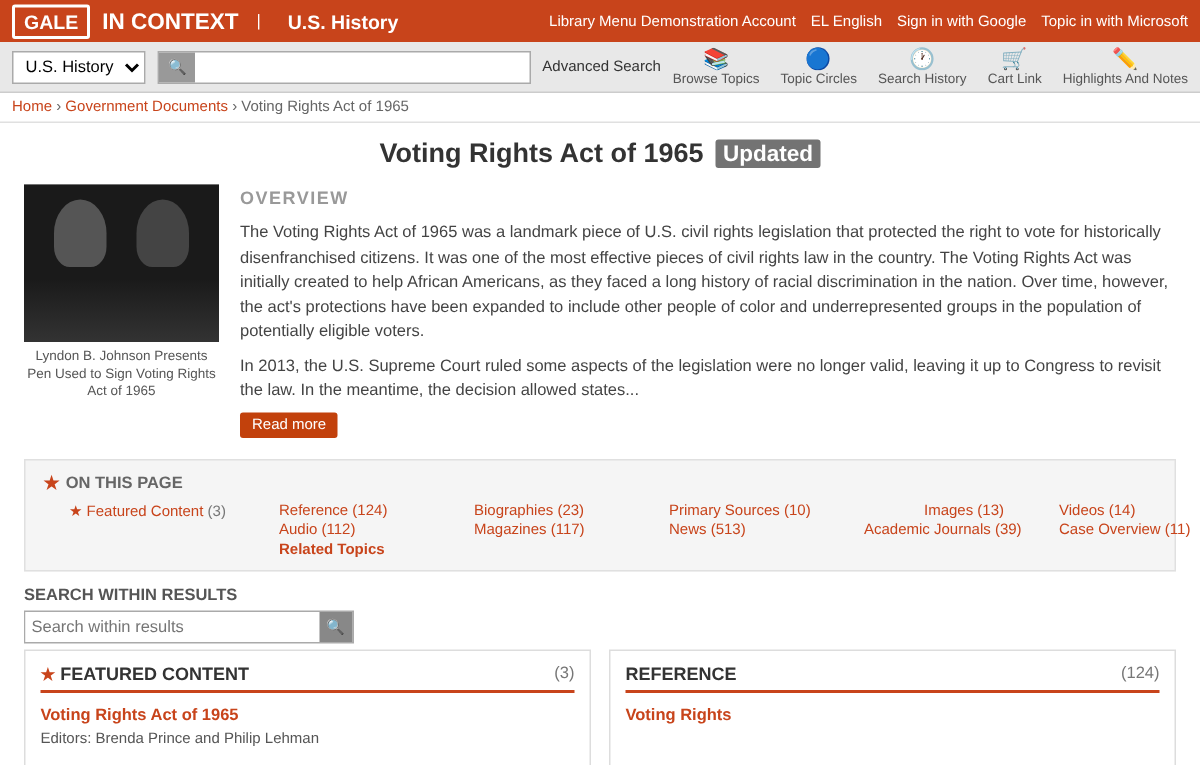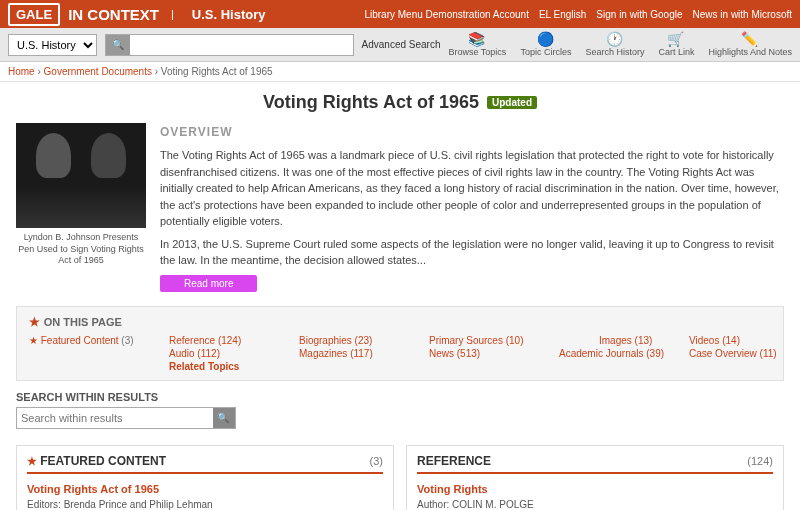--- a/index.html
+++ b/index.html
@@ -138,23 +138,23 @@
       gap: 8px;
       margin-bottom: 10px;
     }
     .article-title {
       font-size: 18px;
       font-weight: bold;
       color: #333;
       text-align: center;
     }
     .updated-badge {
-      background: #4d7c0f;
-      color: white;
-      font-size: 10px;
+      background: #737373;
+      color: white;
+      font-size: 15px;
       padding: 1px 5px;
       border-radius: 2px;
       font-weight: bold;
     }
 
     
     .overview-section {
       display: flex;
       gap: 14px;
       margin-bottom: 14px;
@@ -214,24 +214,24 @@
     .overview-label {
       font-size: 12px;
       font-weight: bold;
       color: #999;
       letter-spacing: 1px;
       margin-bottom: 6px;
     }
     .read-more-btn {
       display: inline-block;
       margin-top: 6px;
-      background: #d946ef;
-      color: white;
-      font-size: 10px;
-      padding: 3px 24px;
+      background: #c2410c;
+      color: white;
+      font-size: 10px;
+      padding: 3px 8px;
       border-radius: 2px;
       cursor: pointer;
       border: none;
     }
 
     
     #on-this-page {
       background: #f5f5f5;
       border: 1px solid #e0e0e0;
       padding: 8px 12px;
@@ -243,21 +243,21 @@
       color: #666;
       margin-bottom: 6px;
       display: flex;
       align-items: center;
       gap: 4px;
     }
     .star-icon { color: #c8441b; font-size: 12px; }
 
     
     #search-within {
-      margin-bottom: 16px;
+      margin-bottom: 4px;
     }
     .search-within-title {
       font-size: 11px;
       font-weight: bold;
       color: #555;
       margin-bottom: 4px;
     }
     .search-within-box {
       display: flex;
       align-items: center;
@@ -336,21 +336,21 @@
   <div class="logo-area">
     <span class="gale-logo">GALE</span>
     <span class="in-context">IN CONTEXT</span>
     <span style="color:white;font-size:11px;margin:0 4px;">|</span>
     <span class="product-name">U.S. History</span>
   </div>
   <div class="top-right">
     <span>Library Menu Demonstration Account</span>
     <a href="#" style="font-size:10px;color:white;">EL English</a>
     <a href="#" style="font-size:10px;color:white;">Sign in with Google</a>
-    <a href="#" style="font-size:10px;color:white;">News in with Microsoft</a>
+    <a href="#" style="font-size:10px;color:white;">Topic in with Microsoft</a>
   </div>
 </div>
 
 <div id="toolbar2">
   <select class="subject-select">
     <option>U.S. History</option>
   </select>
   <div class="search-box-wrap">
     <button class="search-btn">🔍</button>
   </div>
@@ -407,21 +407,21 @@
       <p style="margin-top:6px;">In 2013, the U.S. Supreme Court ruled some aspects of the legislation were no longer valid, leaving it up to Congress to revisit the law. In the meantime, the decision allowed states...</p>
       <button class="read-more-btn">Read more</button>
     </div>
   </div>
 
   <div id="on-this-page">
     <div class="on-this-page-title">
       <span class="star-icon">★</span>
       <span>ON THIS PAGE</span>
     </div>
-    <div style="display:flex; gap:0; align-items:flex-start;">
+    <div style="display:flex; gap:0; align-items:flex-start;margin-left:17px;">
       <div style="min-width:140px; font-size:10px;">
         <div style="margin-bottom:2px;">
           <span style="color:#c8441b; cursor:pointer;">★ Featured Content</span>
           <span style="color:#777;">(3)</span>
         </div>
       </div>
       <div style="display:grid; grid-template-columns: repeat(5, 130px); gap:2px 0; font-size:10px;">
         <span style="color:#c8441b;cursor:pointer;">Reference (124)</span>
         <span style="color:#c8441b;cursor:pointer;">Biographies (23)</span>
         <span style="color:#c8441b;cursor:pointer;">Primary Sources (10)</span>
@@ -467,21 +467,20 @@
     </div>
 
     <div class="result-panel">
       <div class="panel-header">
         <span class="panel-title">REFERENCE</span>
         <span class="panel-count">(124)</span>
       </div>
 
       <div class="result-item">
         <div class="result-item-title">Voting Rights</div>
-        <div class="result-item-author">Author: COLIN M. POLGE</div>
 
       </div>
 
     </div>
 
   </div>
 
 </div>
 
 </body></html>

